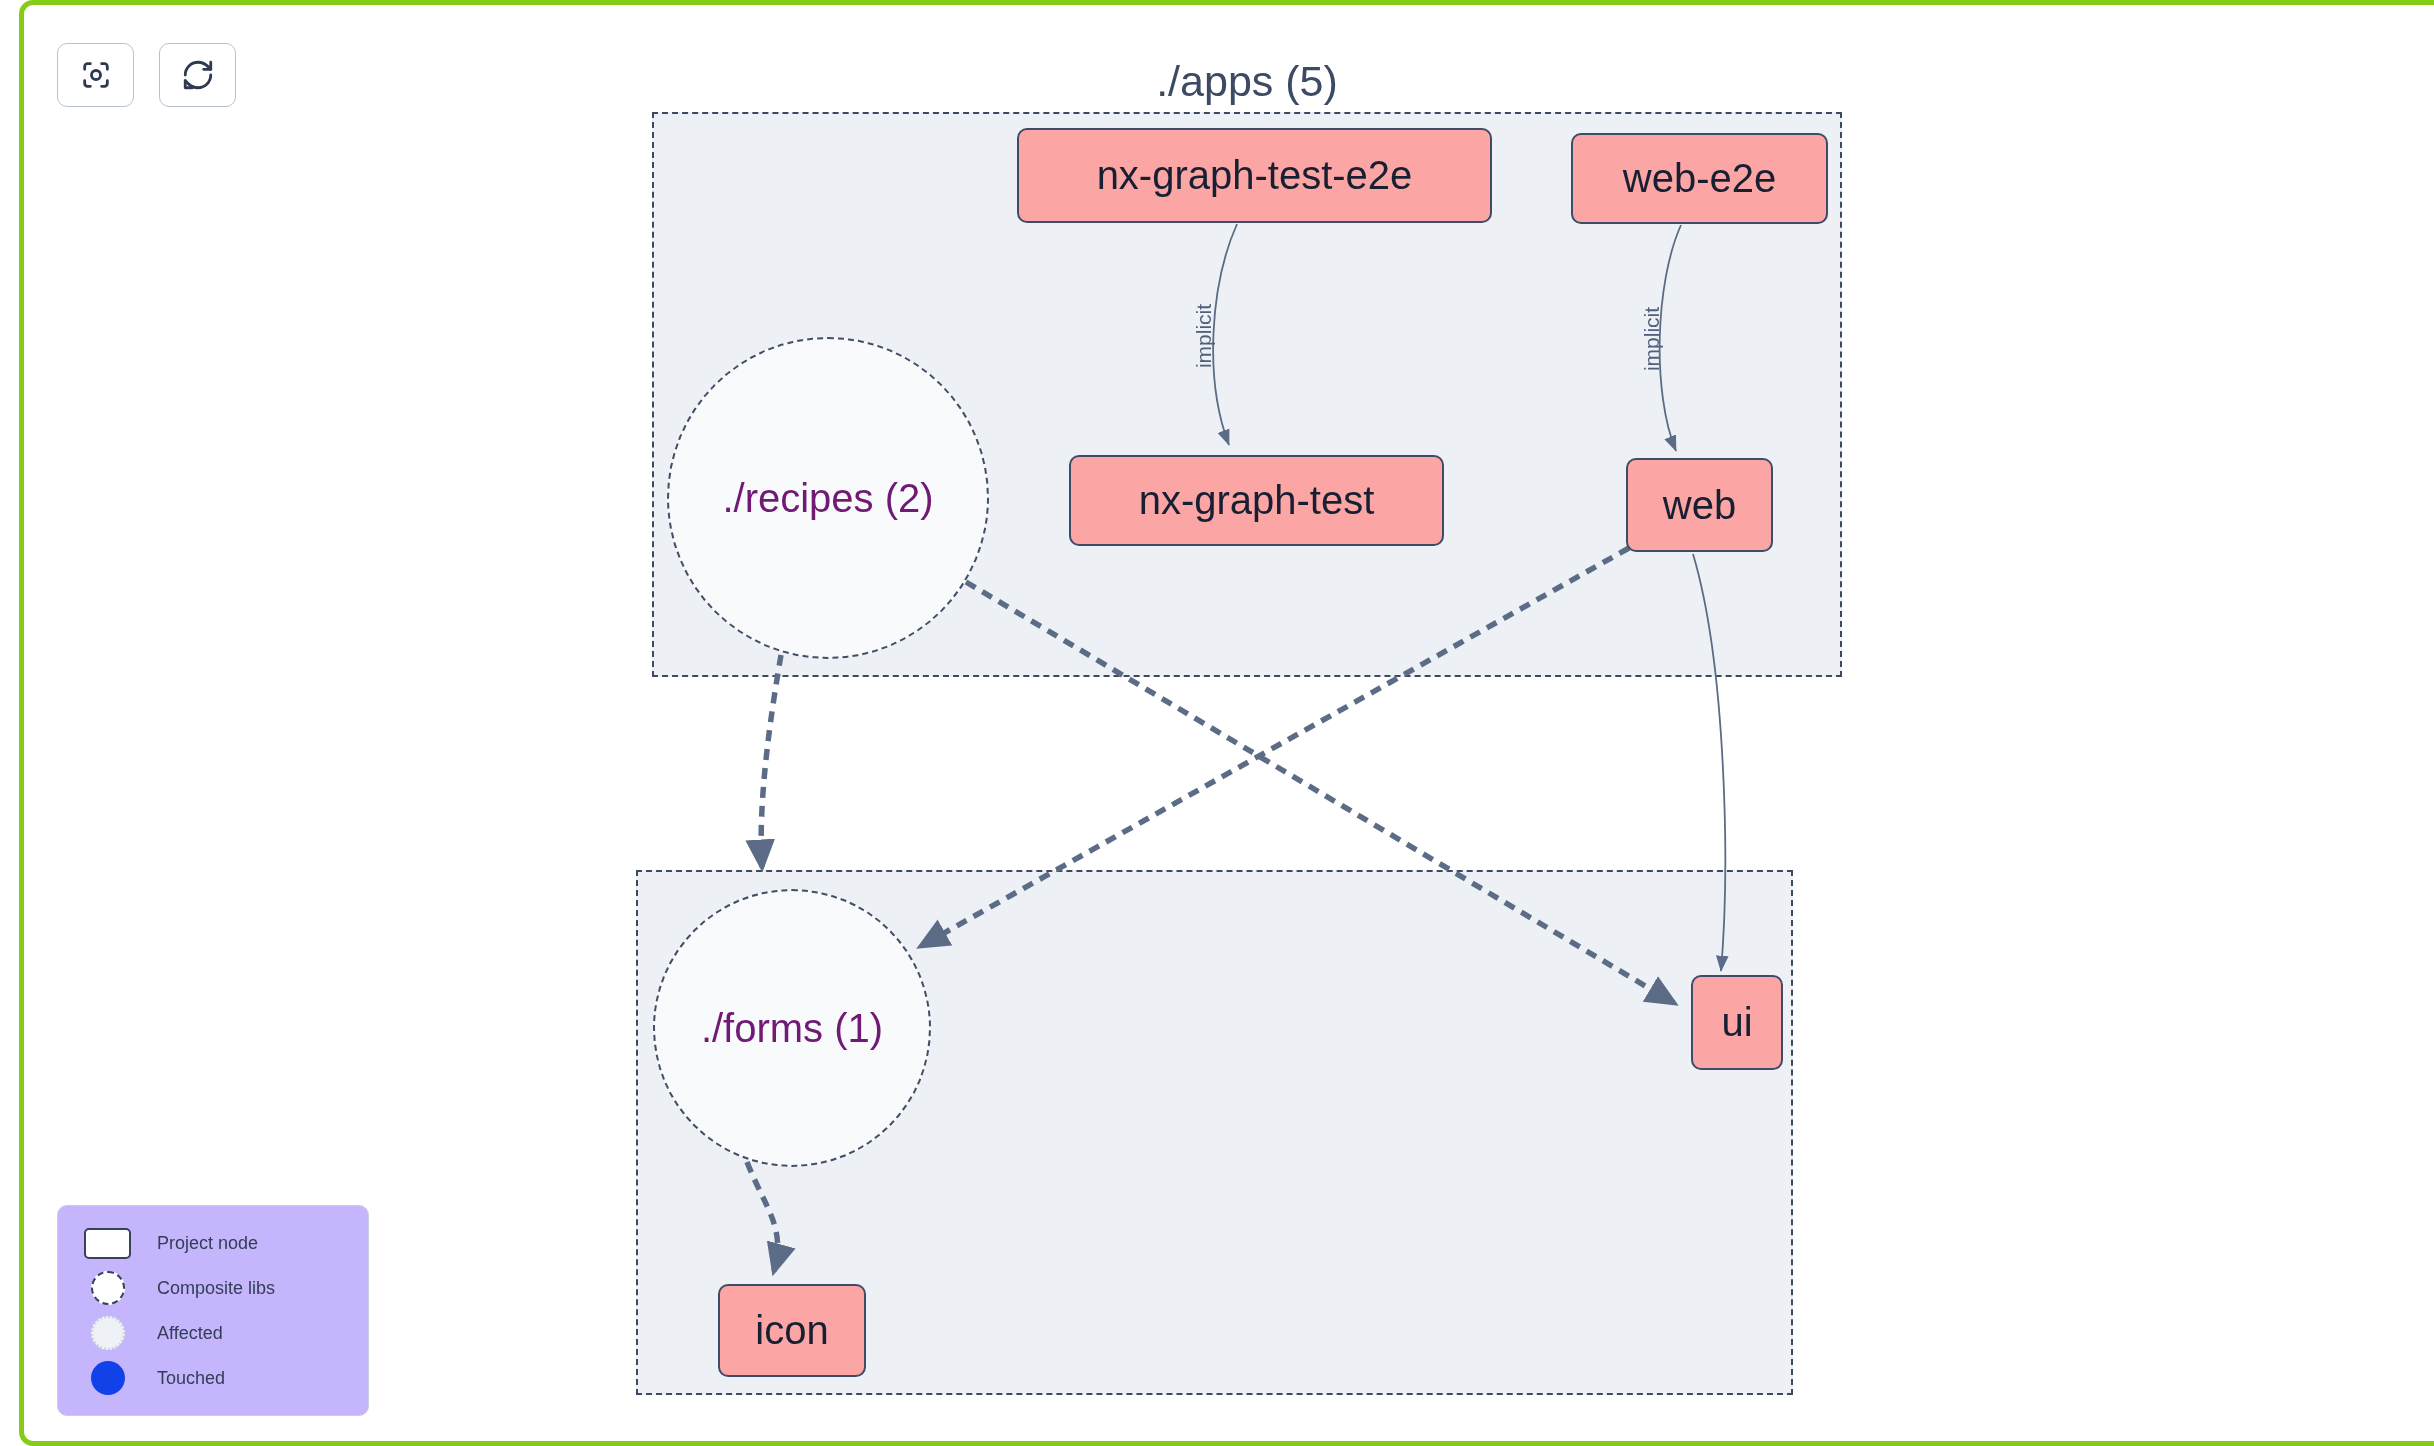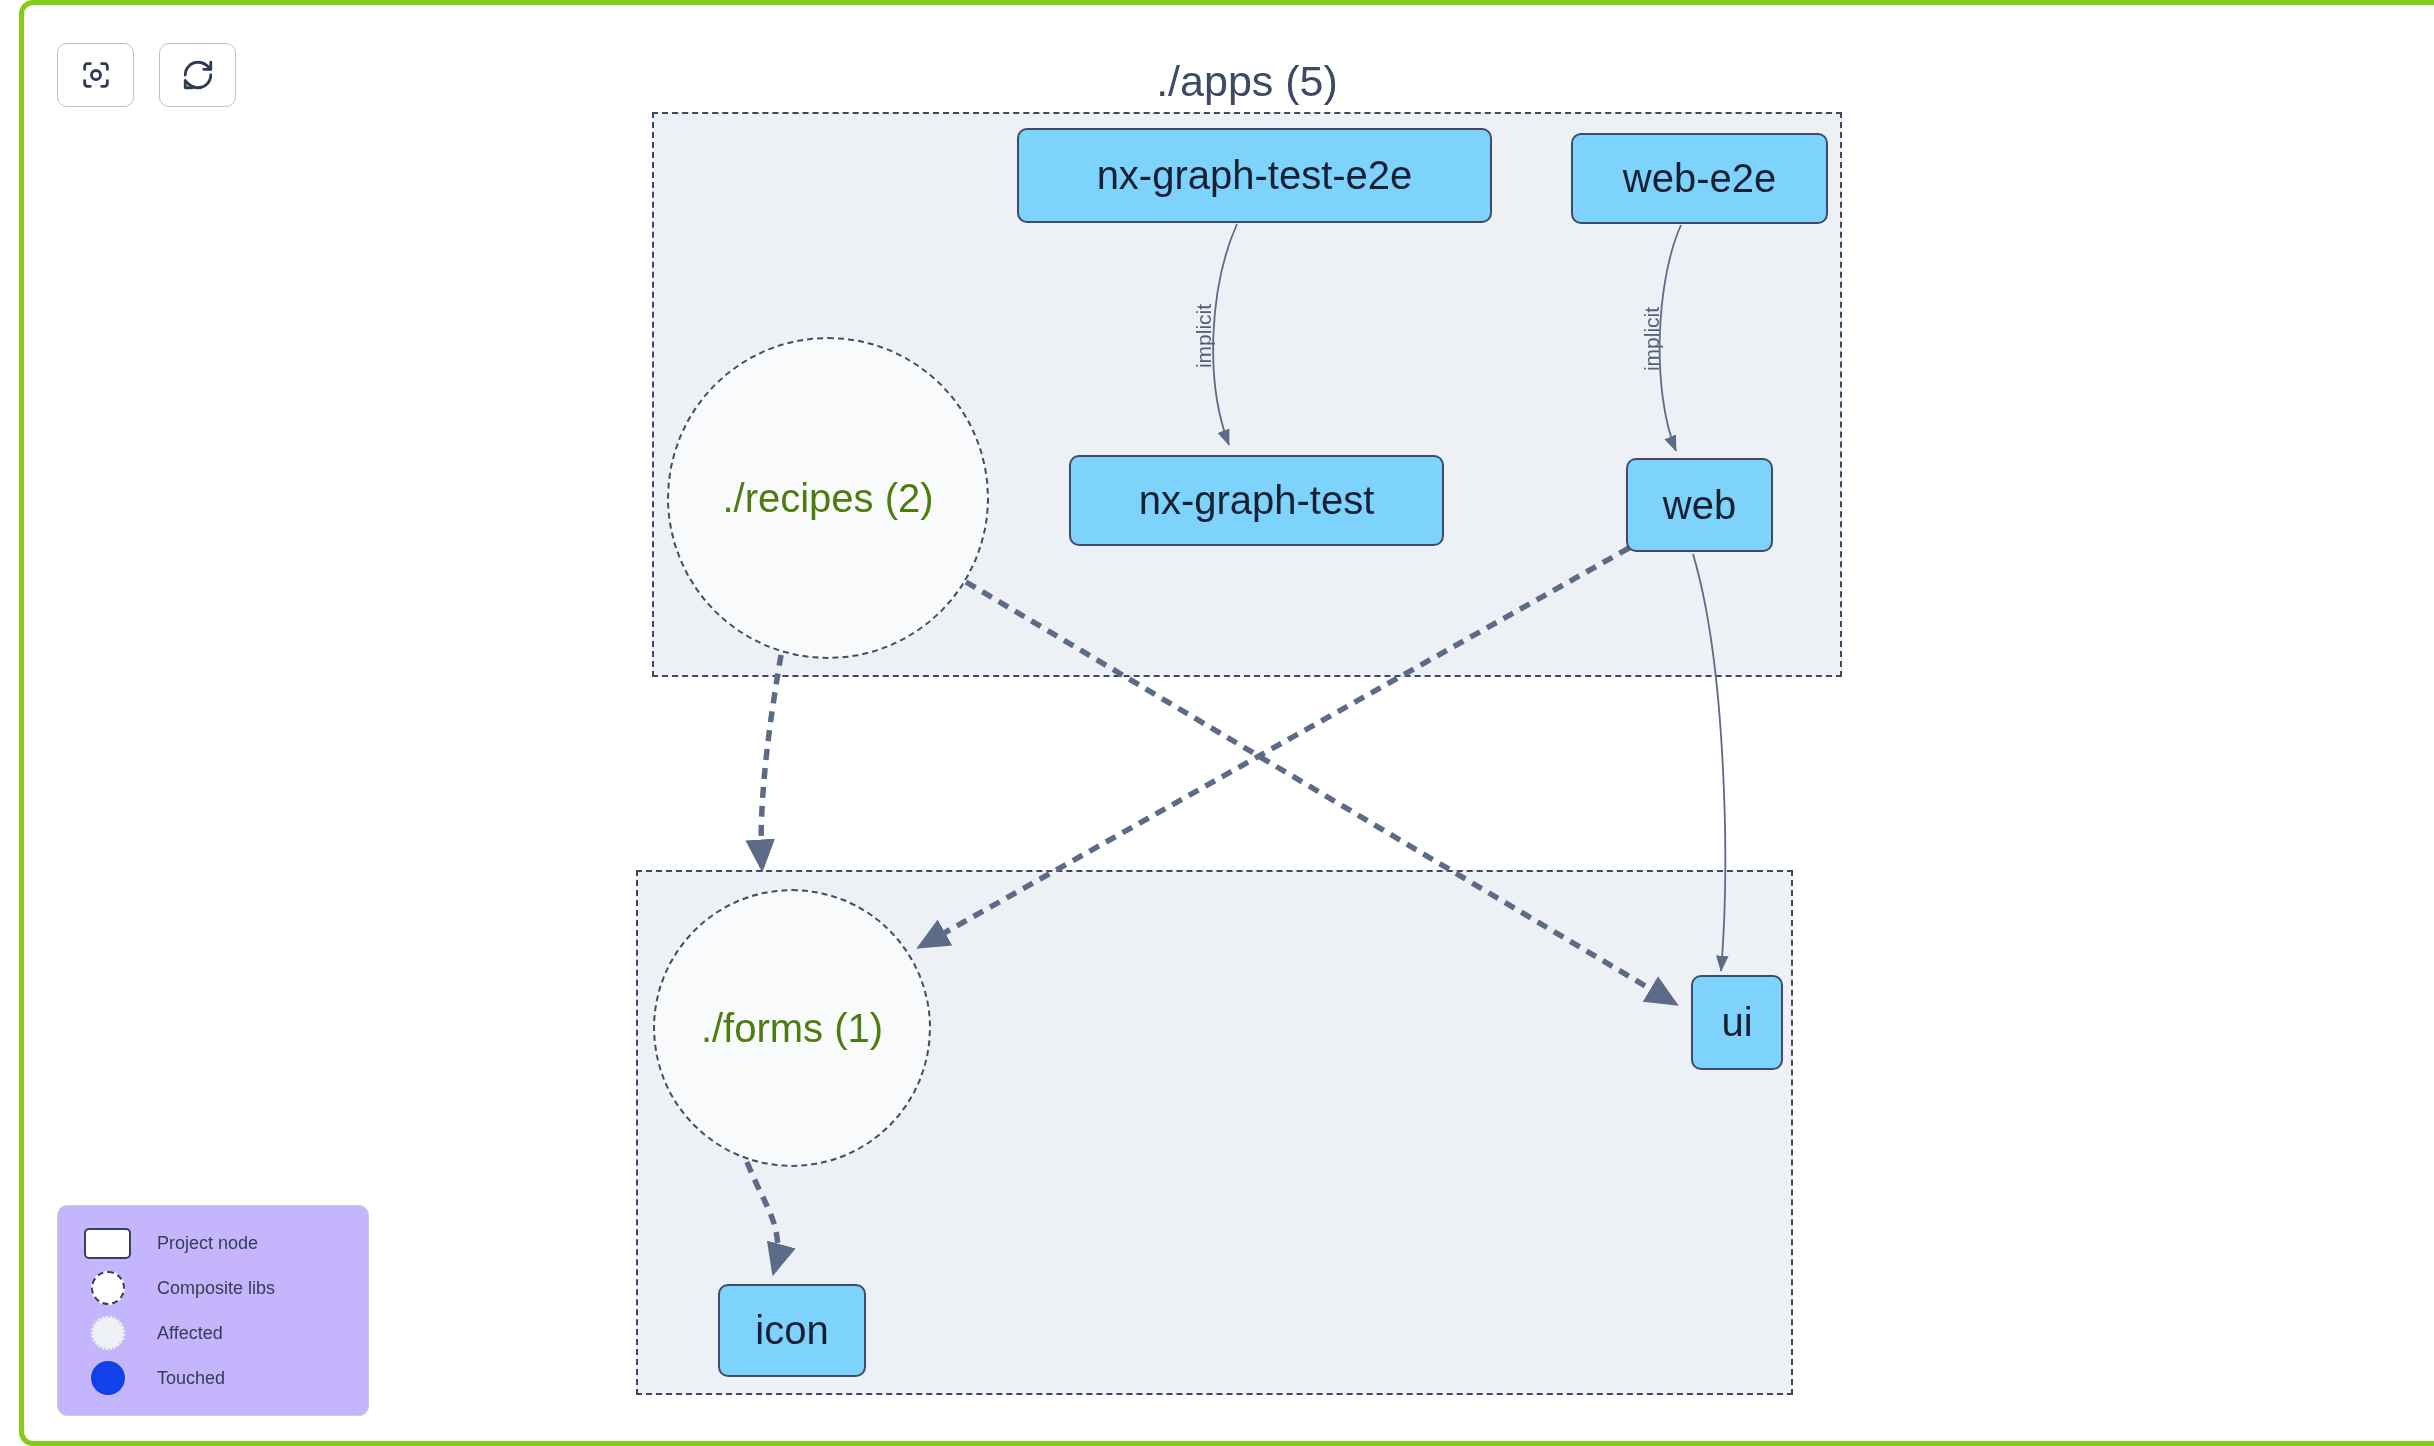--- a/index.html
+++ b/index.html
@@ -53,35 +53,35 @@
   .edge-label{
     font-family:"Liberation Sans", sans-serif;
     font-size:21px;
     fill:#50607c;
   }
 
   
   .project-node{
     position:absolute;z-index:20;
     display:flex;align-items:center;justify-content:center;
-    background:#7dd3fc;
+    background:#fca5a5;
     border:2px solid #3e4c68;
     border-radius:10px;
     box-sizing:border-box;
     font-size:40px;color:#172033;
     cursor:pointer;
   }
   .composite-node{
     position:absolute;z-index:20;
     display:flex;align-items:center;justify-content:center;
     background:#f8fafc;
     border:2.5px dashed #414e66;
     border-radius:50%;
     box-sizing:border-box;
-    font-size:40px;color:#4d7c0f;
+    font-size:40px;color:#701a75;
     cursor:pointer;
   }
   #node-nx-graph-test-e2e{left:993px;top:123px;width:475px;height:95px;}
   #node-web-e2e{left:1547px;top:128px;width:257px;height:91px;}
   #node-nx-graph-test{left:1045px;top:450px;width:375px;height:91px;}
   #node-web{left:1602px;top:453px;width:147px;height:94px;}
   #node-ui{left:1667px;top:970px;width:92px;height:95px;}
   #node-icon{left:694px;top:1279px;width:148px;height:93px;text-align:center;}
   #node-recipes{left:643px;top:332px;width:322px;height:322px;}
   #node-forms{left:629px;top:884px;width:278px;height:278px;}

